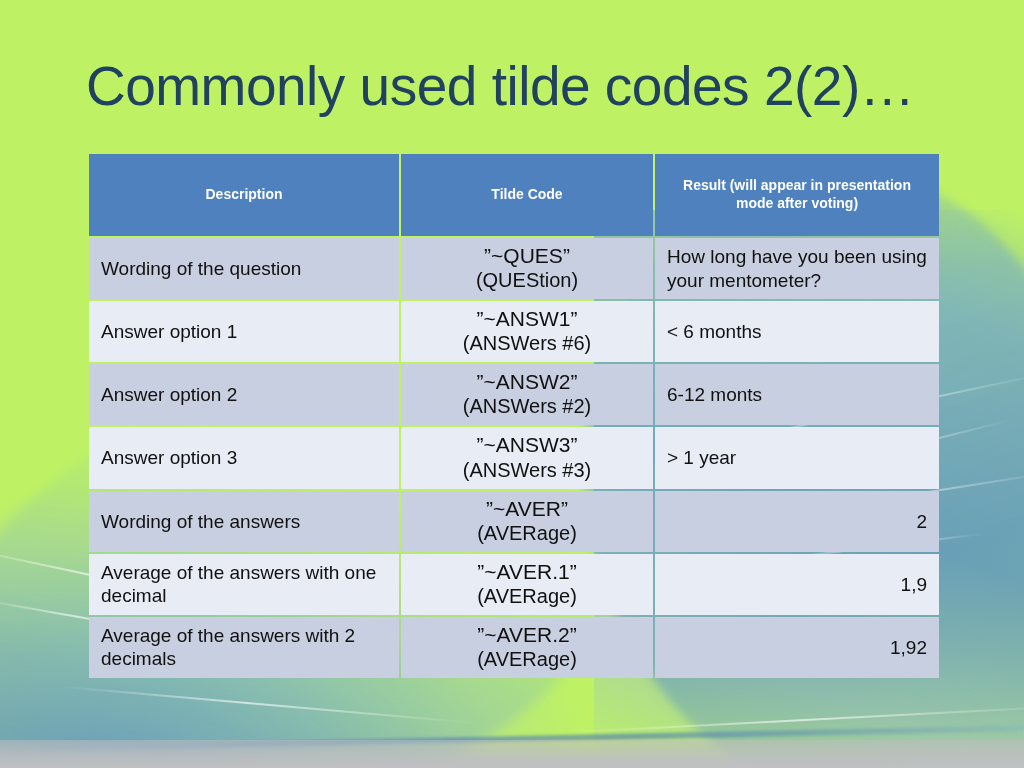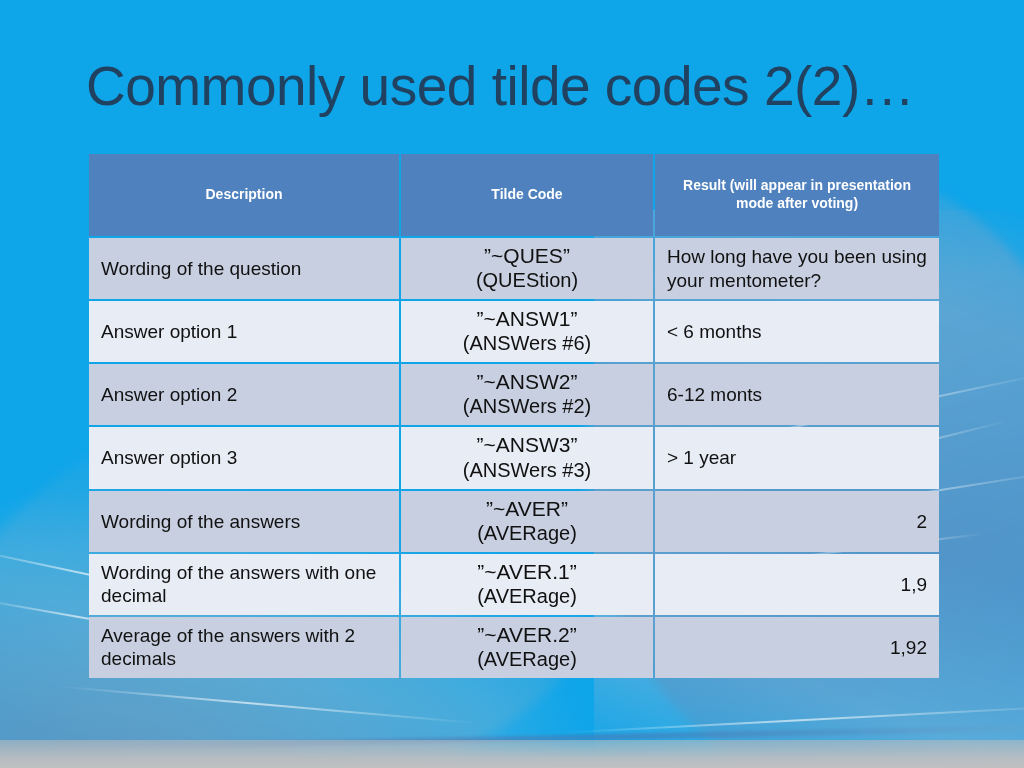--- a/index.html
+++ b/index.html
@@ -10,21 +10,21 @@
     width: 1024px;
     height: 768px;
     overflow: hidden;
     font-family: "Liberation Sans", sans-serif;
   }
 
   #slide {
     position: relative;
     width: 1024px;
     height: 768px;
-    background: #0ea5e9;
+    background: #bef264;
     overflow: hidden;
   }
 
   
   .bg-layer {
     position: absolute;
     inset: 0;
     pointer-events: none;
   }
 
@@ -254,21 +254,21 @@
           </tr>
           <tr class="band-dark">
             <td class="desc">Wording of the answers</td>
             <td class="code">
               <span class="code-main">”~AVER”</span>
               <span class="code-sub">(AVERage)</span>
             </td>
             <td class="result num">2</td>
           </tr>
           <tr class="band-light">
-            <td class="desc">Wording of the answers with one decimal</td>
+            <td class="desc">Average of the answers with one decimal</td>
             <td class="code">
               <span class="code-main">”~AVER.1”</span>
               <span class="code-sub">(AVERage)</span>
             </td>
             <td class="result num">1,9</td>
           </tr>
           <tr class="band-dark">
             <td class="desc">Average of the answers with 2 decimals</td>
             <td class="code">
               <span class="code-main">”~AVER.2”</span>

